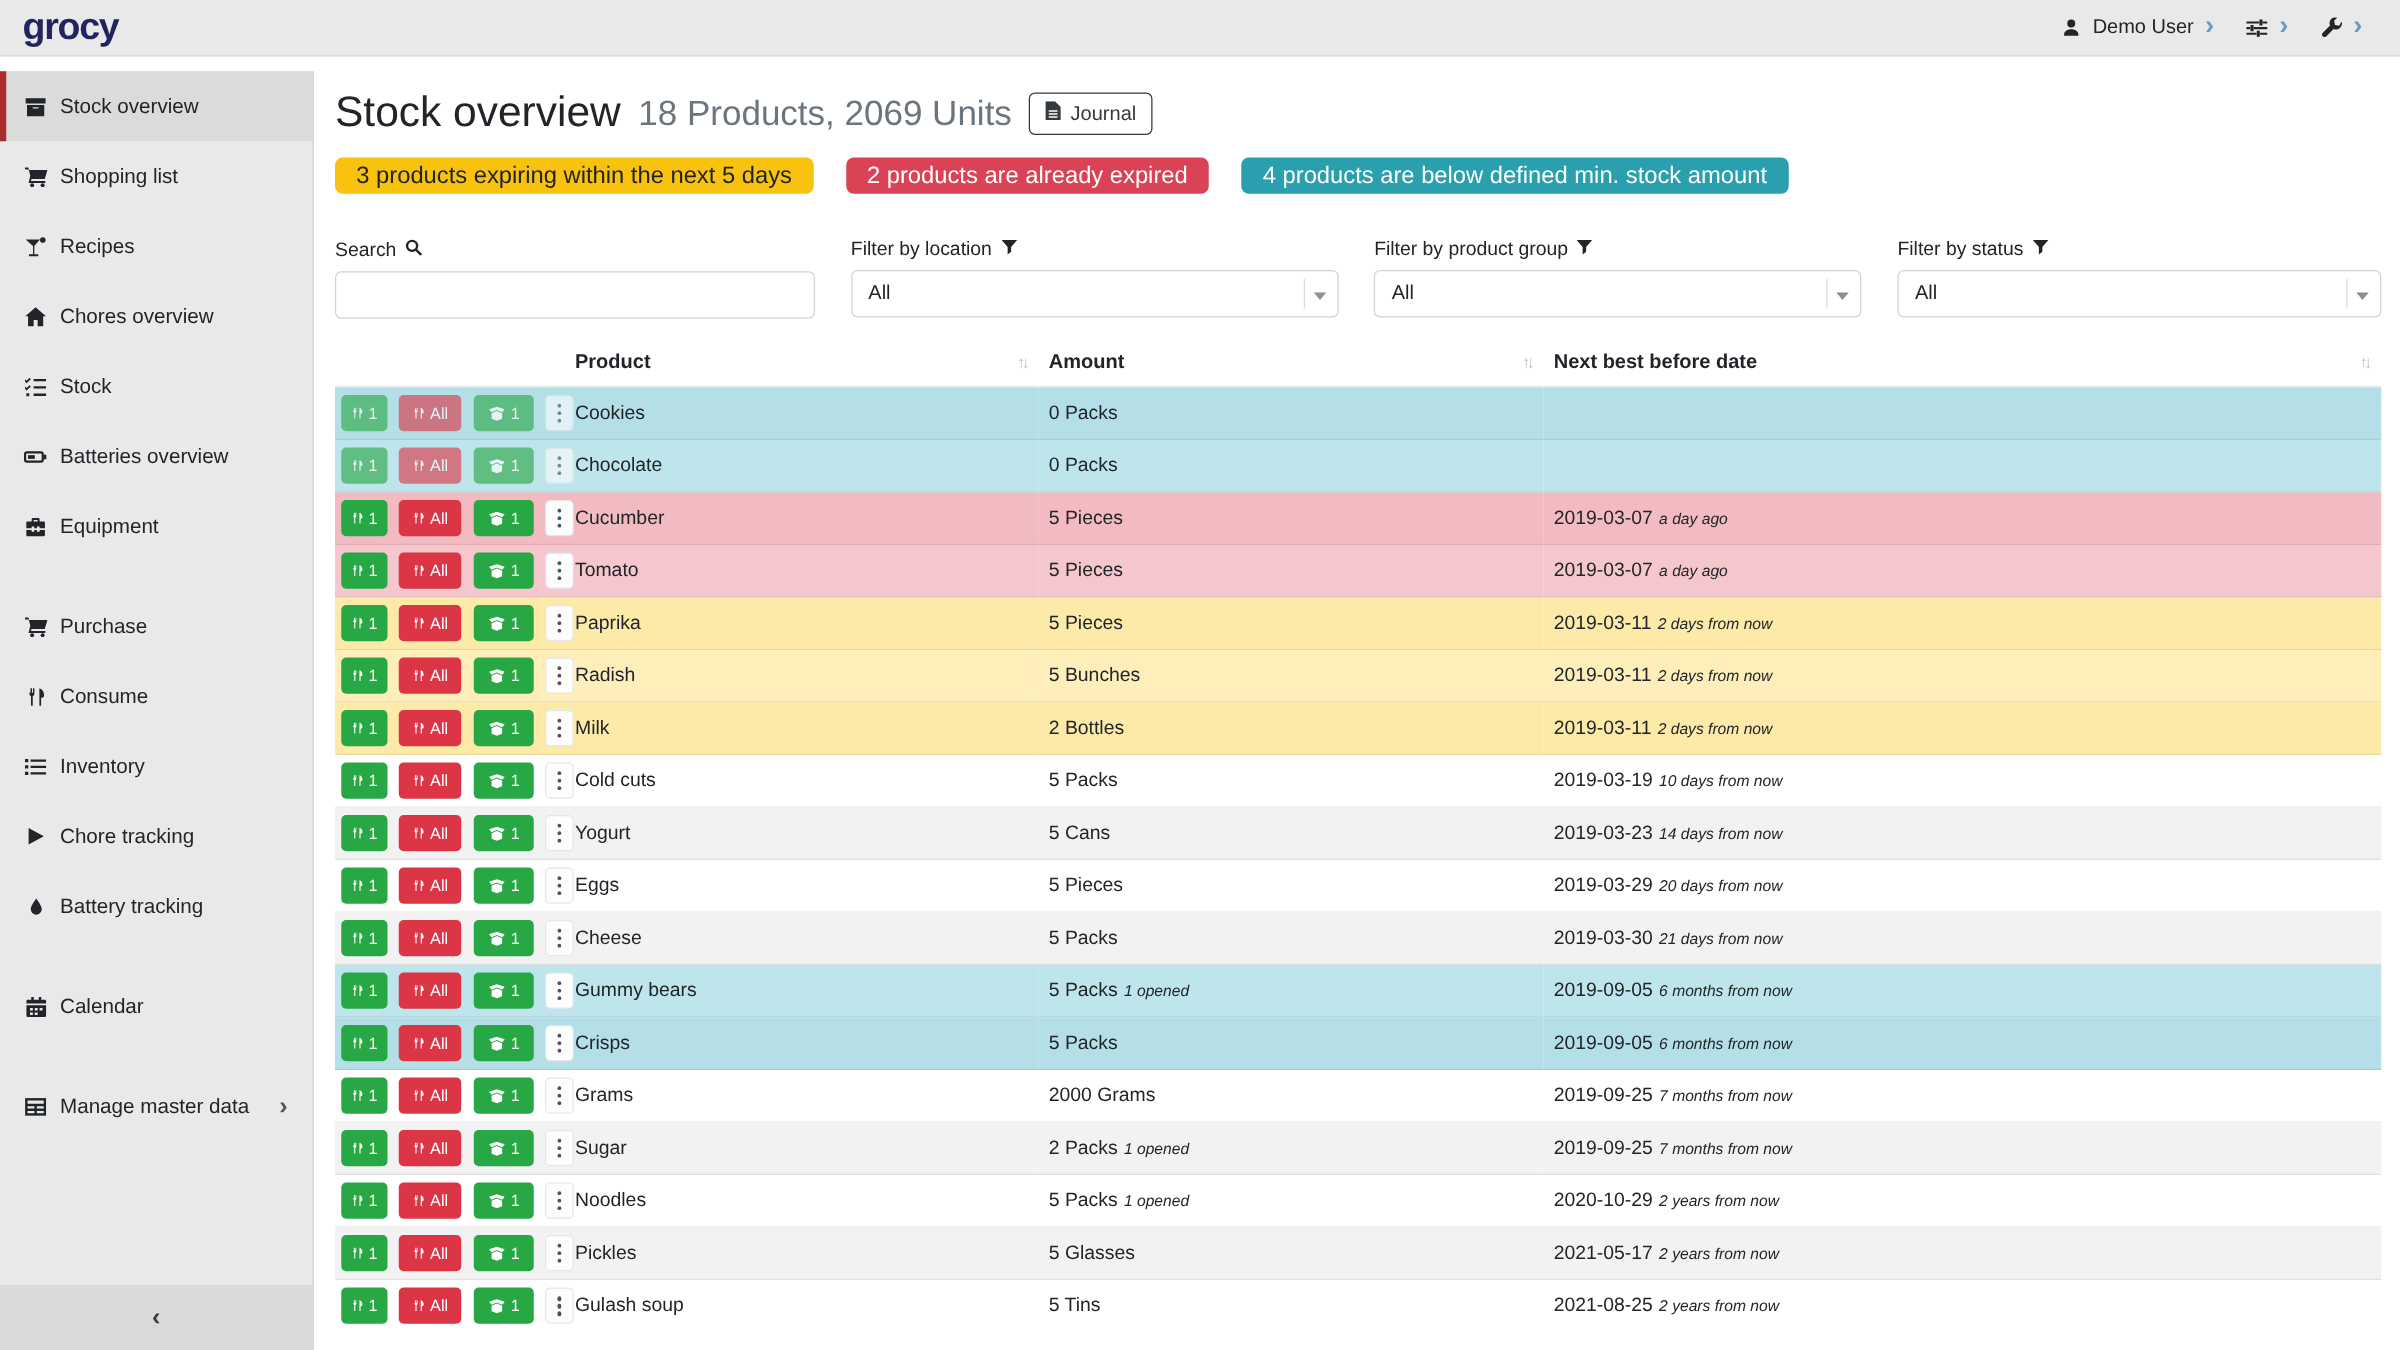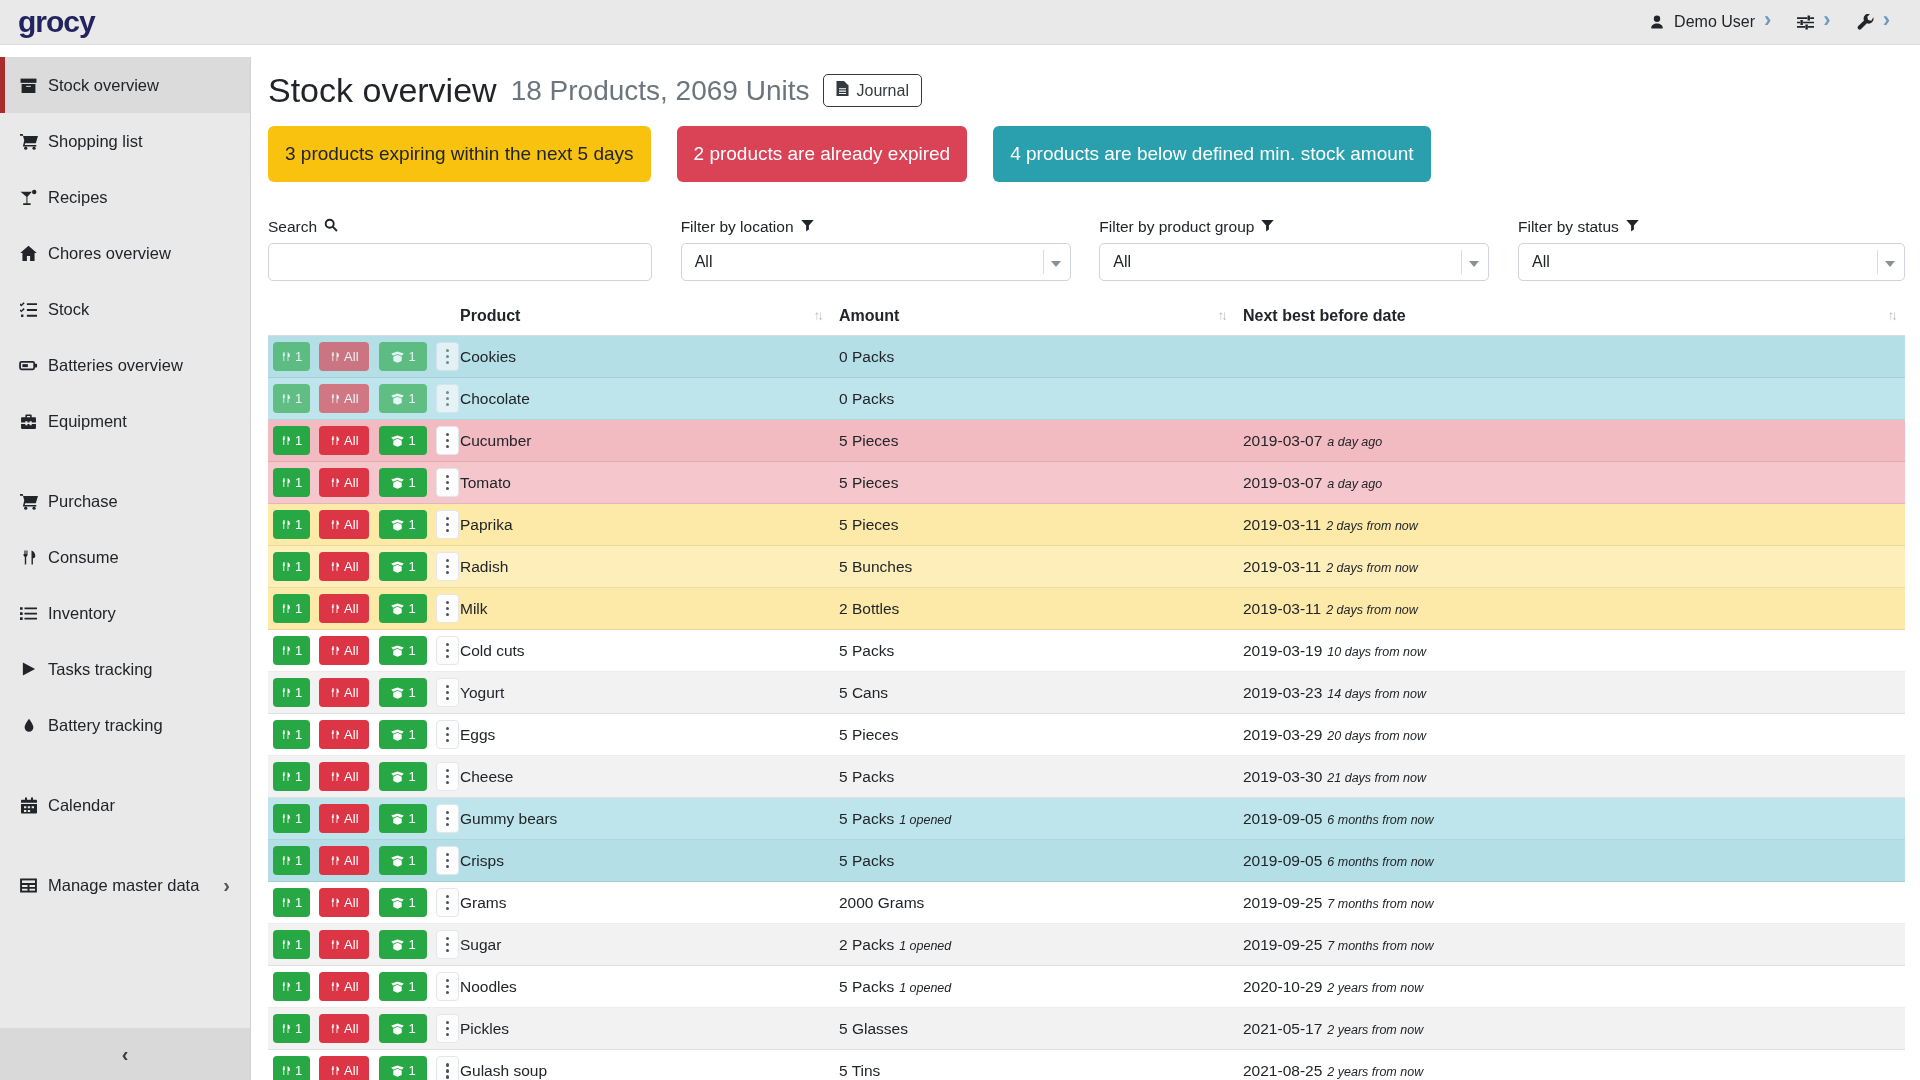--- a/index.html
+++ b/index.html
@@ -34,21 +34,21 @@
   .main { margin-left: 252px; margin-top: 57px; padding: 14px 15px 0 16px; width: 1668px; }
 
   .title-row { display: flex; align-items: center; gap: 14px; }
   h1 { font-size: 34px; font-weight: 400; color: #212529; }
   .subtitle { font-size: 28px; color: #6c757d; }
   .journal-btn { display: inline-flex; align-items: flex-end; gap: 7px; background: #fff;
     border: 1px solid #343a40; color: #343a40; border-radius: 5px; padding: 6px 12px;
     font-size: 16px; cursor: pointer; font-family: inherit; }
 
   .alerts { display: flex; gap: 26px; margin-top: 16px; }
-  .alert-badge { height: 56px; display: inline-flex; align-items: center;
+  .alert-badge { height: 29px; display: inline-flex; align-items: center;
     padding: 0 17px; border-radius: 6px; font-size: 19px; }
 
   .filters { display: flex; margin-top: 36px; justify-content: space-between; }
   .filter-col { display: flex; flex-direction: column; }
   .filter-col.c1 { width: 384px; } .filter-col.c2 { width: 390px; }
   .filter-col.c3 { width: 390px; } .filter-col.c4 { width: 387px; }
   .filter-label { font-size: 15.5px; margin-bottom: 7px; display: flex; align-items: center; gap: 7px; }
   .filter-label .glyph { color: #212529; }
   .text-input { height: 38px; border: 1px solid #ced4da; border-radius: 5px; width: 100%;
     font-size: 16px; padding: 0 12px; font-family: inherit; color: #495057; background: #fff; }
@@ -215,21 +215,21 @@
         </svg>
     </span>
     <span>Inventory</span>
   </div>
   <div class="nav-item">
     <span class="glyph">
       <svg width="15" height="16" viewBox="0 0 16 16" fill="currentColor">
           <path d="M2 1l13 7-13 7z"></path>
         </svg>
     </span>
-    <span>Tasks tracking</span>
+    <span>Chore tracking</span>
   </div>
   <div class="nav-item">
     <span class="glyph">
       <svg width="14" height="17" viewBox="0 0 16 16" fill="currentColor">
           <path d="M8 .4S3 6.8 3 10.1a5 5 0 0 0 10 0C13 6.8 8 .4 8 .4z"></path>
         </svg>
     </span>
     <span>Battery tracking</span>
   </div>
   <div class="nav-item gap">

